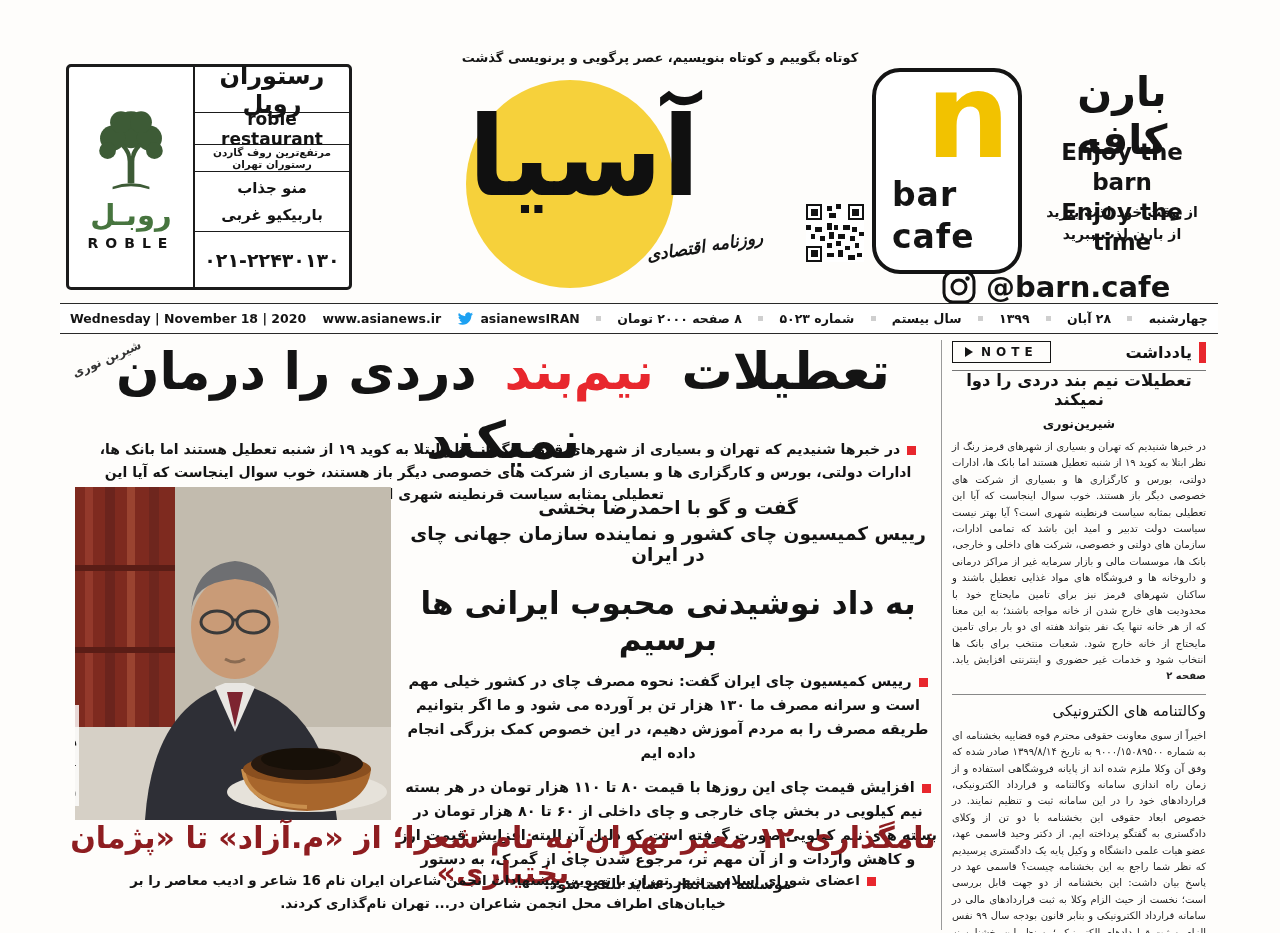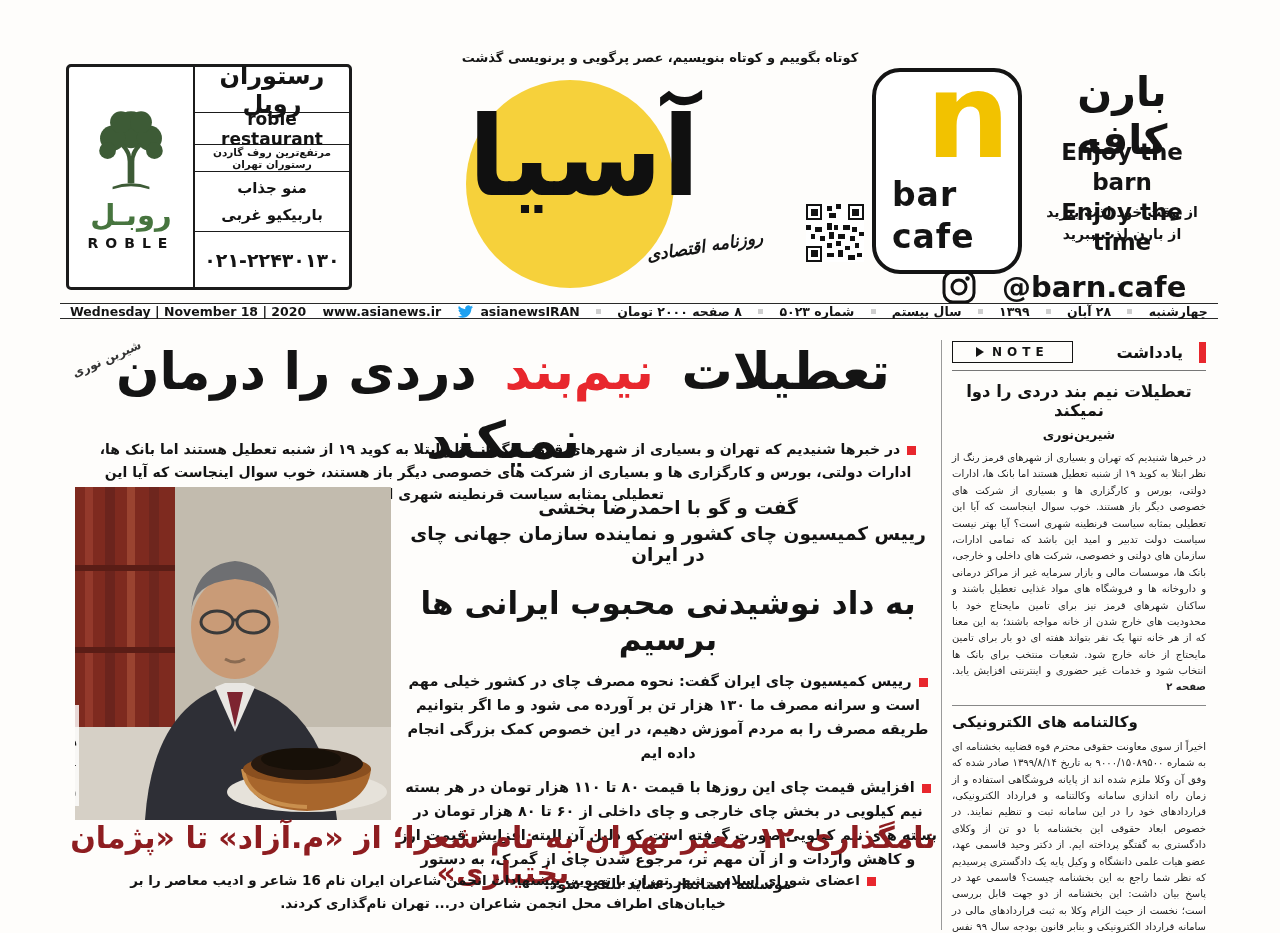--- a/index.html
+++ b/index.html
@@ -24,57 +24,57 @@
 
 
 #barn{position:absolute;left:858px;top:58px;width:358px;height:242px}
 .barn-logo{position:absolute;left:14px;top:10px;width:150px;height:206px;border:4px solid #141414;border-radius:28px;background:#fff;overflow:hidden}
 .bl-n{position:absolute;top:-20px;right:8px;font-size:118px;font-weight:800;color:#f2c200;line-height:1.1}
 .bl-bar{position:absolute;left:16px;bottom:56px;font-size:33px;font-weight:800;letter-spacing:1px}
 .bl-cafe{position:absolute;left:16px;bottom:14px;font-size:33px;font-weight:800;letter-spacing:1px}
 .barn-title{position:absolute;right:0;top:10px;width:188px;text-align:center;font-size:41px;font-weight:900;direction:rtl}
 .barn-en{position:absolute;right:0;top:80px;width:188px;text-align:center;font-size:23px;font-weight:800;line-height:1.3}
 .barn-fa{position:absolute;right:0;top:144px;width:188px;text-align:center;font-size:14px;font-weight:800;line-height:1.55;direction:rtl}
-.barn-insta{position:absolute;left:84px;top:212px;display:flex;align-items:center;gap:26px}
+.barn-insta{position:absolute;left:84px;top:212px;display:flex;align-items:center;gap:10px}
 .insta-handle{font-size:29px;font-weight:800}
 
 
 #tagline{position:absolute;left:452px;top:50px;width:416px;text-align:center;font-size:13px;font-weight:800;direction:rtl}
 #sun{position:absolute;left:466px;top:80px;width:208px;height:208px;border-radius:50%;background:#f6d13b}
 #asia-logo{position:absolute;left:428px;top:86px;width:312px;text-align:center;font-size:110px;font-weight:800;color:#101010;line-height:1.3}
 #masthead-sub{position:absolute;left:646px;top:236px;font-size:17px;font-weight:700;font-style:italic;transform:rotate(-9deg);direction:rtl}
 #qr{position:absolute;left:806px;top:204px;width:58px;height:58px}
 
 
-#dateline{position:absolute;left:60px;top:303px;width:1158px;height:16px;border-top:1.5px solid #2a2a2a;border-bottom:1.5px solid #2a2a2a;display:flex;align-items:center;justify-content:space-between;padding:0 10px;font-size:12.5px;font-weight:700;background:#fff}
+#dateline{position:absolute;left:60px;top:303px;width:1158px;height:31px;border-top:1.5px solid #2a2a2a;border-bottom:1.5px solid #2a2a2a;display:flex;align-items:center;justify-content:space-between;padding:0 10px;font-size:12.5px;font-weight:700;background:#fff}
 .dl-fa{direction:rtl}
 .sq{width:5px;height:5px;background:#cfcfcf;display:inline-block}
 .dl-social{display:flex;align-items:center;gap:6px}
 
 
 #main-headline{position:absolute;left:68px;top:338px;width:870px;text-align:center;font-size:51px;font-weight:800;direction:rtl;letter-spacing:-1px;line-height:1.35}
 #main-headline .red{color:#e8272d;margin:0 10px}
 #byline-rot{position:absolute;left:70px;top:352px;font-size:12px;font-weight:700;transform:rotate(-24deg);direction:rtl;color:#333}
 #lead-par{position:absolute;left:80px;top:438px;width:856px;direction:rtl;text-align:center;font-size:14px;font-weight:700;line-height:1.62}
 .sqb{display:inline-block;width:9px;height:9px;background:#e8272d;margin-left:7px;vertical-align:middle}
 
 
 #vdiv{position:absolute;left:941px;top:340px;width:1px;height:590px;background:#9a9a9a}
 #note-col{position:absolute;left:952px;top:341px;width:254px;direction:rtl}
 .note-header{display:flex;align-items:center;justify-content:space-between;border-bottom:1.5px solid #777;padding-bottom:7px}
-.note-fa-wrap{display:flex;align-items:center;gap:16px;font-size:16px;font-weight:800}
+.note-fa-wrap{display:flex;align-items:center;gap:7px;font-size:16px;font-weight:800}
 .redbar{width:7px;height:21px;background:#e8272d}
-.note-box{display:flex;align-items:center;gap:8px;border:1.5px solid #141414;padding:3px 23px;font-size:12px;font-weight:700;letter-spacing:5px;direction:ltr}
+.note-box{display:flex;align-items:center;gap:8px;border:1.5px solid #141414;padding:3px 12px;font-size:12px;font-weight:700;letter-spacing:5px;direction:ltr}
 .tri{width:0;height:0;border-top:5px solid transparent;border-bottom:5px solid transparent;border-left:8px solid #141414}
-.note-title{text-align:center;font-size:16.5px;font-weight:800;margin-top:11px}
+.note-title{text-align:center;font-size:16.5px;font-weight:800;}
 .note-author{text-align:center;font-size:12.5px;font-weight:700;margin-top:7px}
 .note-body{font-size:10px;line-height:1.64;text-align:justify;margin-top:8px;color:#222}
 .pageref{font-weight:800;white-space:nowrap}
 .note-div{border:none;border-top:1px solid #888;margin:9px 0 7px}
-.note2-title{text-align:left;font-size:15px;font-weight:700}
+.note2-title{text-align:right;font-size:15px;font-weight:400}
 
 
 #photo{position:absolute;left:75px;top:487px;width:316px;height:333px;overflow:hidden;background:#b3aca1}
 #photo-caption{position:absolute;left:4px;bottom:14px;transform-origin:left bottom;transform:rotate(-90deg);font-size:11px;font-weight:700;background:rgba(255,255,255,.82);padding:2px 8px;white-space:nowrap;direction:rtl}
 #int-text{position:absolute;left:398px;top:497px;width:540px;direction:rtl;text-align:center}
 .kick1,.kick2{font-size:18.5px;font-weight:800}
 .kick2{margin-top:5px}
 .int-headline{font-size:31px;font-weight:900;margin:20px 0 12px;letter-spacing:-0.5px}
 .int-par{font-size:14.5px;font-weight:700;line-height:1.66;margin-top:10px;text-align:center}
 

